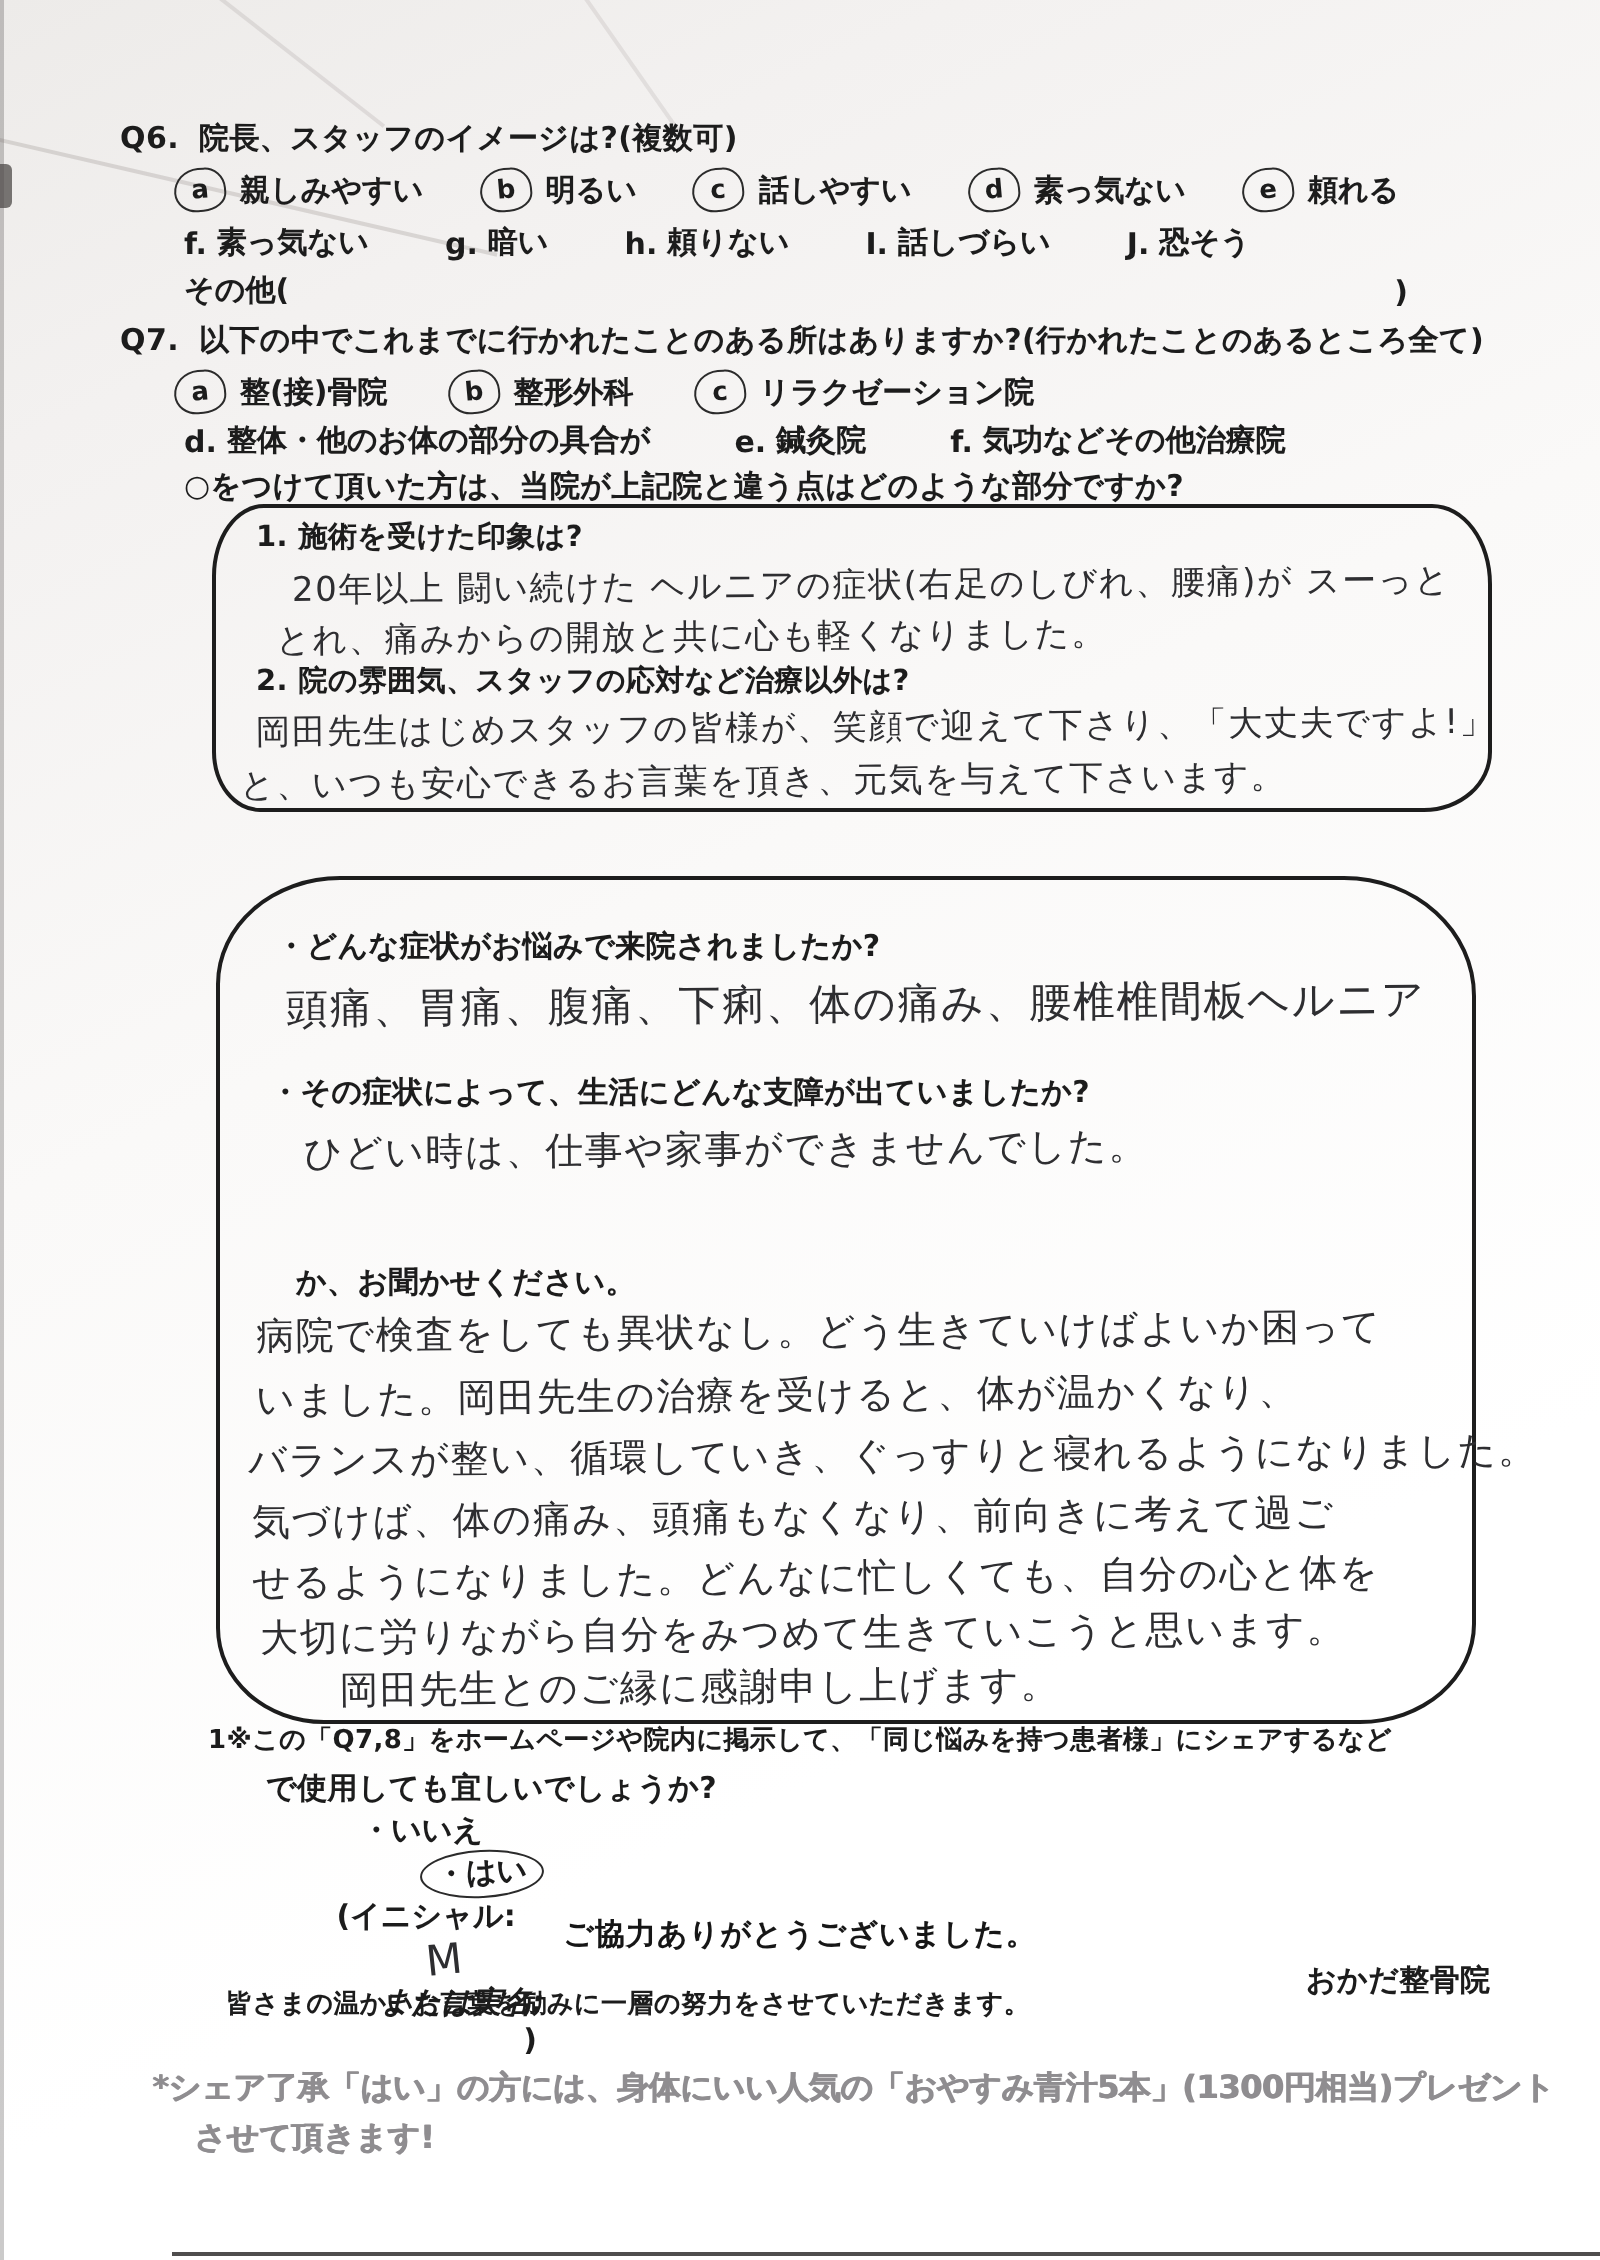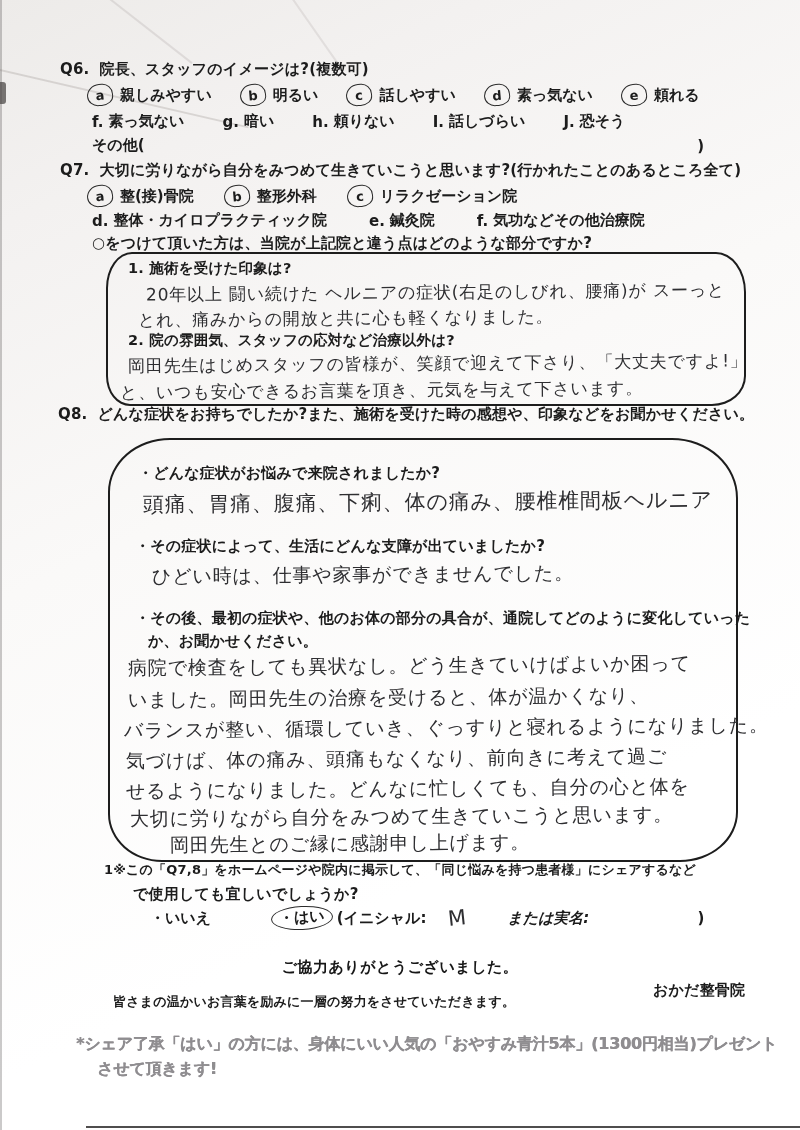--- a/index.html
+++ b/index.html
@@ -98,82 +98,78 @@
         <span class="plain-letter">J.</span>
         <span>恐そう</span>
       </span>
   </div>
   <div class="opt-row" style="left:92px;top:136px;width:612px;justify-content:space-between;">
     <span>その他(</span>
     <span>)</span>
   </div>
 
   <div class="printed" style="left:60px;top:161px;">
-    <span class="qlabel">Q7.</span><span>大切に労りながら自分をみつめて生きていこうと思います?(行かれたことのあるところ全て)</span>
+    <span class="qlabel">Q7.</span><span>以下の中でこれまでに行かれたことのある所はありますか?(行かれたことのあるところ全て)</span>
   </div>
   <div class="opt-row" style="left:87px;top:185px;gap:30px;">
     <span class="opt">
         <span class="circle">a</span>
         <span>整(接)骨院</span>
       </span>
     <span class="opt">
         <span class="circle">b</span>
         <span>整形外科</span>
       </span>
     <span class="opt">
         <span class="circle">c</span>
         <span>リラクゼーション院</span>
       </span>
   </div>
   <div class="opt-row" style="left:92px;top:211px;gap:42px;">
     <span class="opt">
         <span class="plain-letter">d.</span>
-        <span>整体・カイロプラクティック院</span>
+        <span>整体・他のお体の部分の具合が</span>
       </span>
     <span class="opt">
         <span class="plain-letter">e.</span>
         <span>鍼灸院</span>
       </span>
     <span class="opt">
         <span class="plain-letter">f.</span>
         <span>気功などその他治療院</span>
       </span>
   </div>
   <div class="printed" style="left:92px;top:234px;">○をつけて頂いた方は、当院が上記院と違う点はどのような部分ですか?</div>
 
   <div class="answer-box box1"></div>
   <div class="printed" style="left:128px;top:259px;font-size:14.5px;">1. 施術を受けた印象は?</div>
   <div class="hand hand-sm" style="left:146px;top:281px;">20年以上 闘い続けた ヘルニアの症状(右足のしびれ、腰痛)が スーっと</div>
   <div class="hand hand-sm" style="left:138px;top:307px;">とれ、痛みからの開放と共に心も軽くなりました。</div>
   <div class="printed" style="left:128px;top:331px;font-size:14.5px;">2. 院の雰囲気、スタッフの応対など治療以外は?</div>
   <div class="hand hand-sm" style="left:128px;top:352px;">岡田先生はじめスタッフの皆様が、笑顔で迎えて下さり、「大丈夫ですよ!」</div>
   <div class="hand hand-sm" style="left:120px;top:379px;">と、いつも安心できるお言葉を頂き、元気を与えて下さいます。</div>
 
-  <div class="printed" style="left:58px;top:405px;">
-    <span class="qlabel">Q8.</span><span>どんな症状をお持ちでしたか?また、施術を受けた時の感想や、印象などをお聞かせください。</span>
-  </div>
 
   <div class="answer-box box2"></div>
   <div class="printed" style="left:138px;top:464px;">・どんな症状がお悩みで来院されましたか?</div>
   <div class="hand hand-lg" style="left:143px;top:488px;">頭痛、胃痛、腹痛、下痢、体の痛み、腰椎椎間板ヘルニア</div>
   <div class="printed" style="left:135px;top:537px;">・その症状によって、生活にどんな支障が出ていましたか?</div>
   <div class="hand hand-md" style="left:152px;top:562px;">ひどい時は、仕事や家事ができませんでした。</div>
-  <div class="printed" style="left:135px;top:609px;">・その後、最初の症状や、他のお体の部分の具合が、通院してどのように変化していった</div>
   <div class="printed" style="left:148px;top:632px;">か、お聞かせください。</div>
   <div class="hand hand-md" style="left:128px;top:653px;">病院で検査をしても異状なし。どう生きていけばよいか困って</div>
   <div class="hand hand-md" style="left:128px;top:685px;">いました。岡田先生の治療を受けると、体が温かくなり、</div>
   <div class="hand hand-md" style="left:124px;top:715px;">バランスが整い、循環していき、ぐっすりと寝れるようになりました。</div>
   <div class="hand hand-md" style="left:126px;top:746px;">気づけば、体の痛み、頭痛もなくなり、前向きに考えて過ご</div>
   <div class="hand hand-md" style="left:126px;top:776px;">せるようになりました。どんなに忙しくても、自分の心と体を</div>
   <div class="hand hand-md" style="left:130px;top:804px;">大切に労りながら自分をみつめて生きていこうと思います。</div>
   <div class="hand hand-md" style="left:170px;top:831px;">岡田先生とのご縁に感謝申し上げます。</div>
 
   <div class="printed" style="left:104px;top:861px;font-size:13px;">1※この「Q7,8」をホームページや院内に掲示して、「同じ悩みを持つ患者様」にシェアするなど</div>
   <div class="printed" style="left:133px;top:885px;">で使用しても宜しいでしょうか?</div>
-  <div class="opt-row" style="left:150px;top:906px;">
+  <div class="opt-row" style="left:150px;top:906px;flex-direction:column;">
     <span>・いいえ</span>
     <span class="yes-circle" style="margin-left:60px;"><span>・はい</span></span>
     <span style="margin-left:4px;">(イニシャル:</span>
     <span class="hand" style="position:static;margin-left:22px;font-size:21px;transform:rotate(-6deg);">M</span>
     <span style="margin-left:40px;font-style:italic;">または実名:</span>
     <span style="margin-left:108px;">)</span>
   </div>
 
   <div class="thanks-center">ご協力ありがとうございました。</div>
   <div class="printed" style="left:113px;top:993px;font-size:13px;">皆さまの温かいお言葉を励みに一層の努力をさせていただきます。</div>

